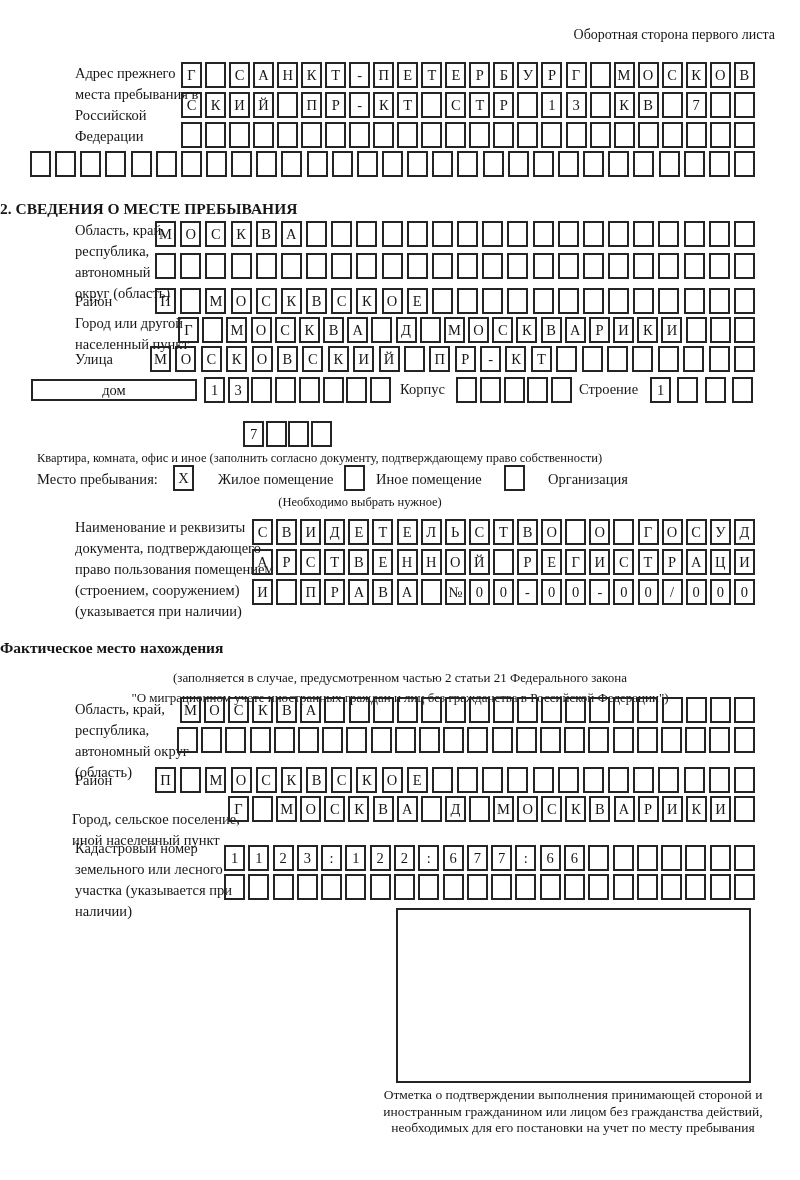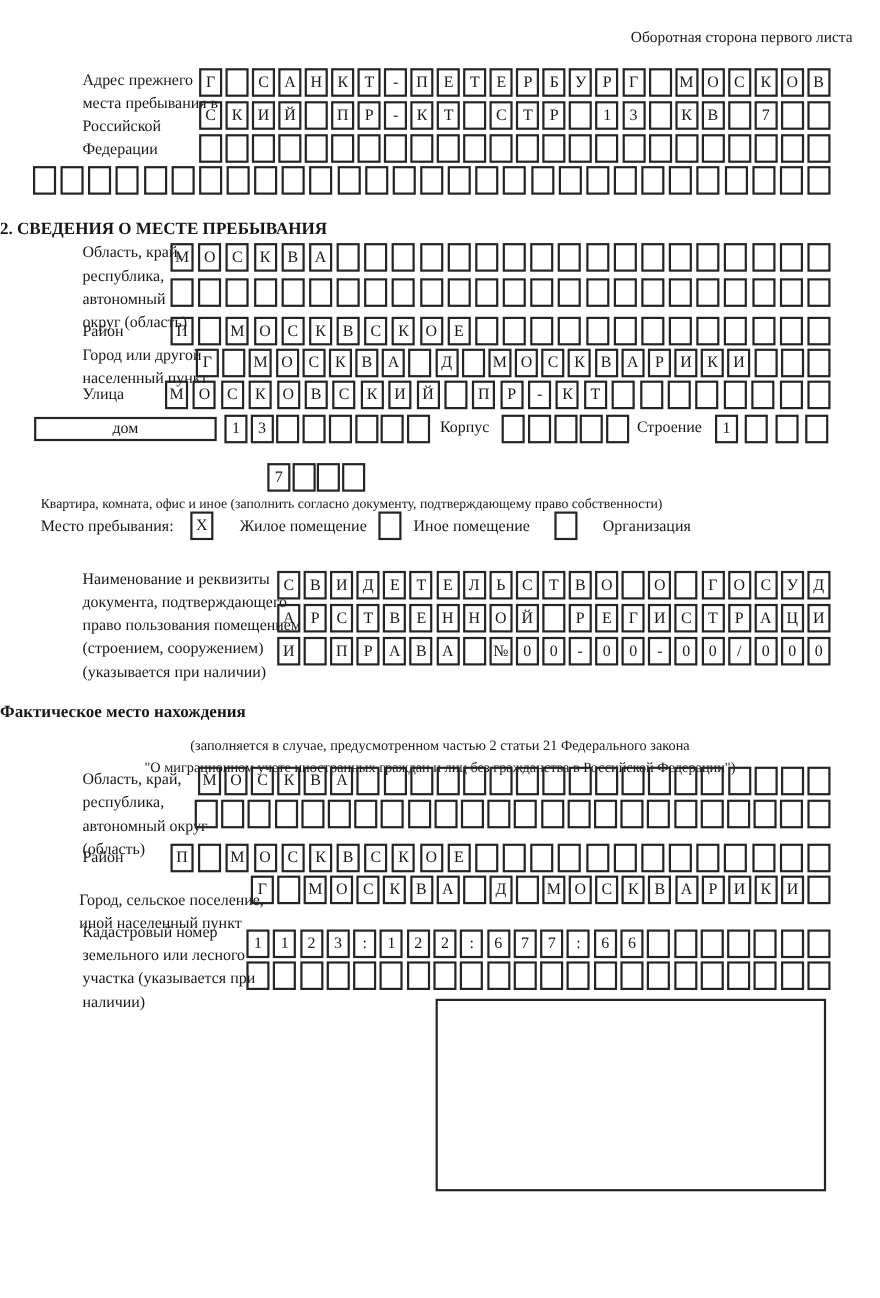--- a/index.html
+++ b/index.html
@@ -310,20 +310,21 @@
     </div>
   <div class="abs cap" style="top:450px;left:37px;">Квартира, комната, офис и иное (заполнить согласно документу, подтверждающему право собственности)</div>
 
   <div class="abs lbl" style="top:469px;left:37px;">Место пребывания:</div>
   <span class="abs cell" style="top:465px;left:173px;">X</span>
   <div class="abs lbl" style="top:469px;left:218px;">Жилое помещение</div>
   <span class="abs cell" style="top:465px;left:344px;"></span>
   <div class="abs lbl" style="top:469px;left:376px;">Иное помещение</div>
   <span class="abs cell" style="top:465px;left:504px;"></span>
   <div class="abs lbl" style="top:469px;left:548px;">Организация</div>
+  <div class="abs cap ctr" style="top:494px;left:160px;width:400px;">(Необходимо выбрать нужное)</div>
 
   <div class="abs lbl" style="top:517px;left:75px;width:200px;">Наименование и реквизиты документа, подтверждающего право пользования помещением (строением, сооружением) (указывается при наличии)</div>
   <div class="abs cells" style="top:519px;left:252px;width:503px;">
       <span class="cell">С</span>
       <span class="cell">В</span>
       <span class="cell">И</span>
       <span class="cell">Д</span>
       <span class="cell">Е</span>
       <span class="cell">Т</span>
       <span class="cell">Е</span>
@@ -545,14 +546,15 @@
       <span class="cell"></span>
       <span class="cell"></span>
       <span class="cell"></span>
       <span class="cell"></span>
       <span class="cell"></span>
       <span class="cell"></span>
       <span class="cell"></span>
     </div>
 
   <div class="abs stamp" style="top:908px;left:396px;width:355px;height:175px;"></div>
+  <div class="abs cap ctr" style="top:1087px;left:373px;width:400px;font-size:13.5px;line-height:16.5px;">Отметка о подтверждении выполнения принимающей стороной и иностранным гражданином или лицом без гражданства действий, необходимых для его постановки на учет по месту пребывания</div>
 
 </div>
 
 </body></html>

